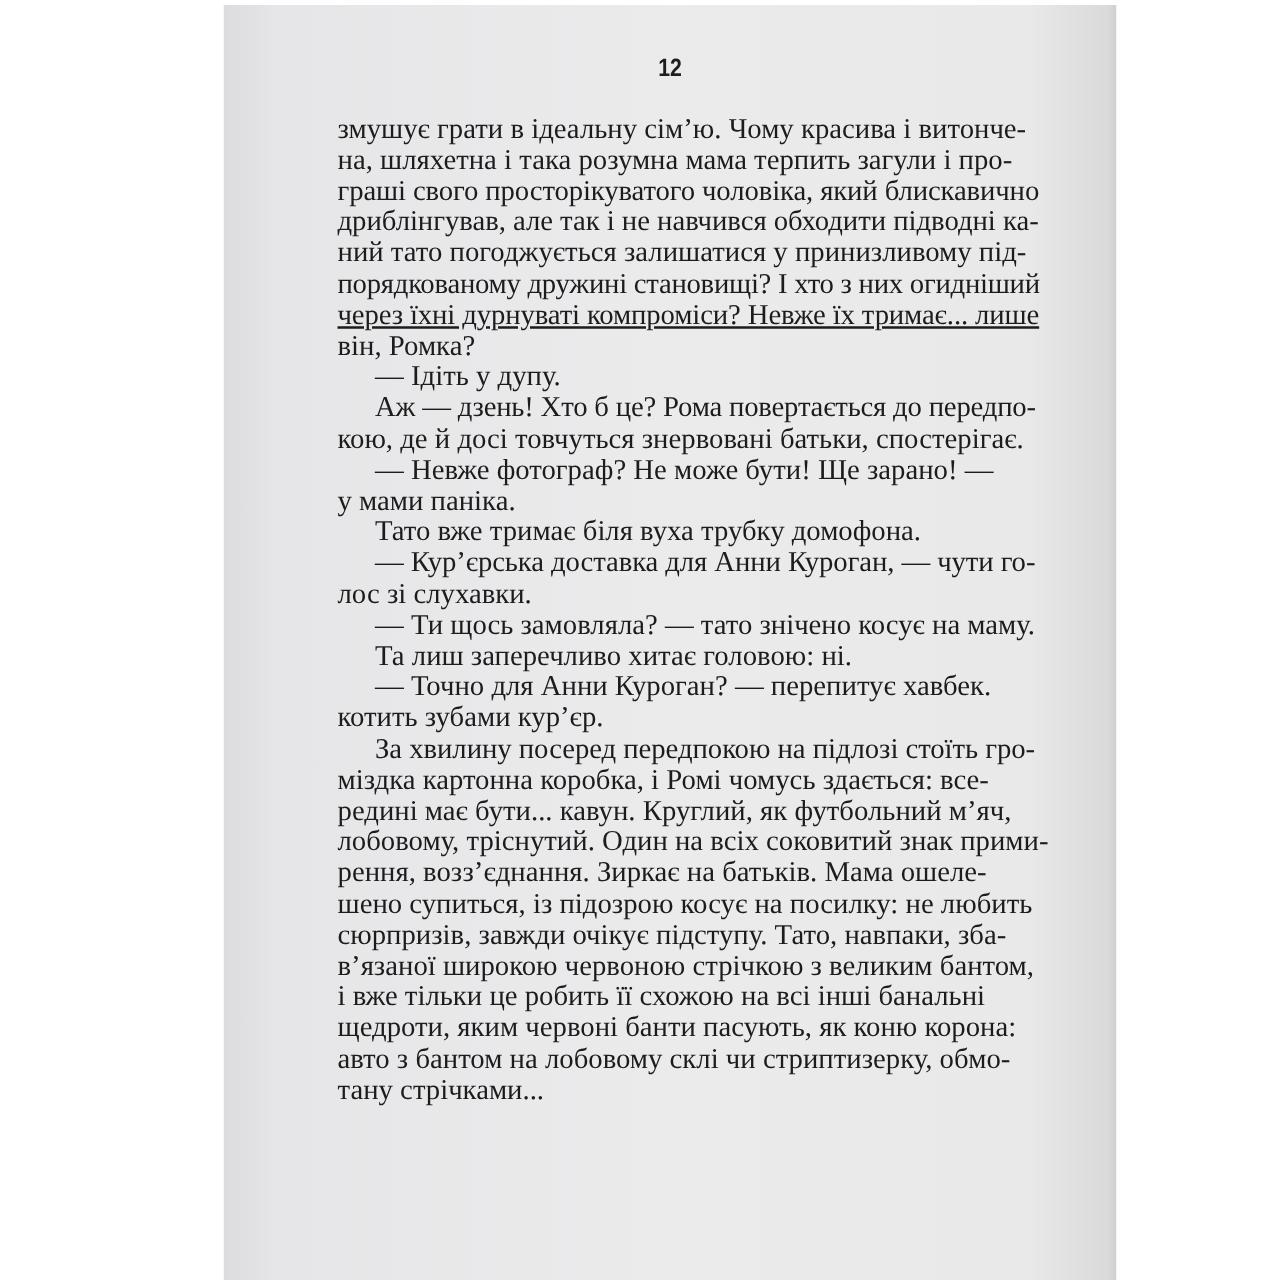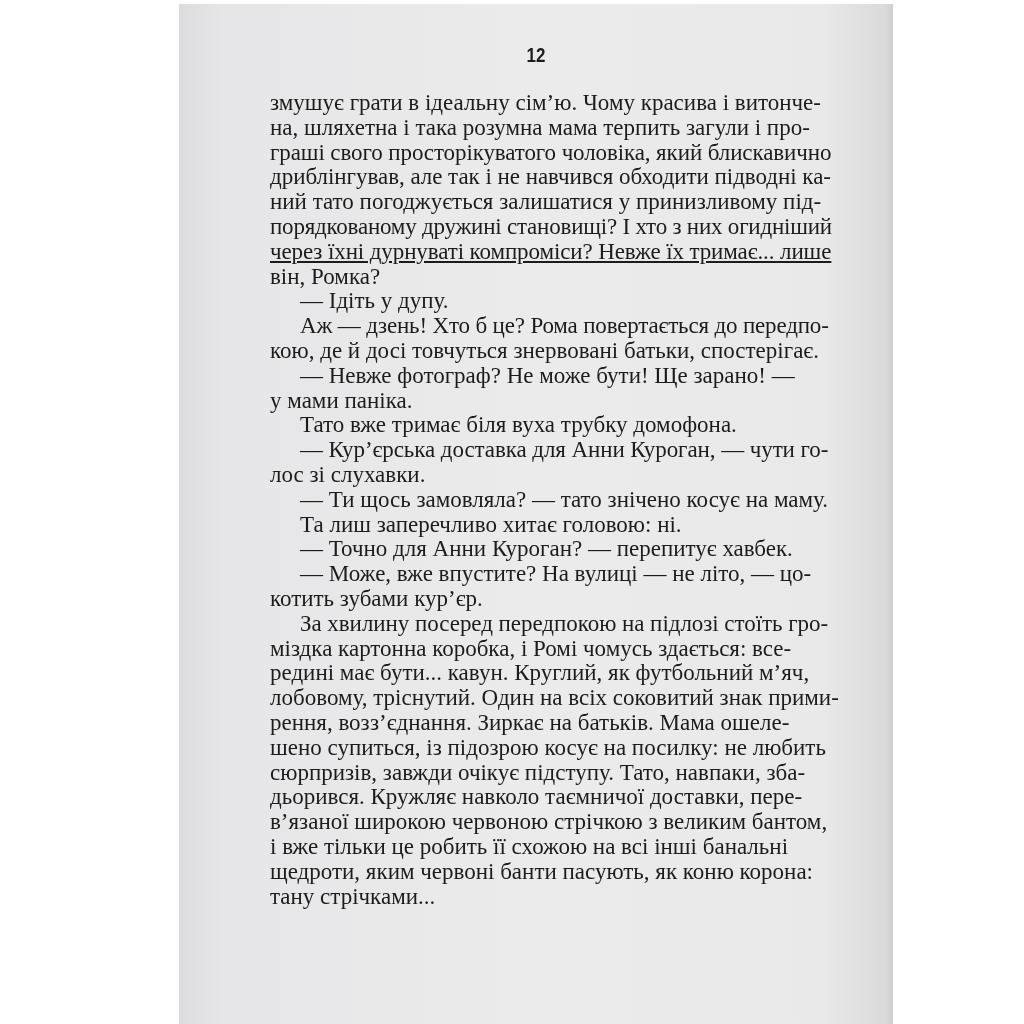--- a/index.html
+++ b/index.html
@@ -73,28 +73,27 @@
       <span class="line indent" style="letter-spacing: -0.165441px; font-family: Liberation Serif, serif;">Аж — дзень! Хто б це? Рома повертається до передпо-</span>
       <span class="line last">кою, де й досі товчуться знервовані батьки, спостерігає.</span>
       <span class="line indent">— Невже фотограф? Не може бути! Ще зарано! —</span>
       <span class="line last">у мами паніка.</span>
       <span class="line indent last">Тато вже тримає біля вуха трубку домофона.</span>
       <span class="line indent" style="letter-spacing: -0.08125px;">— Кур’єрська доставка для Анни Куроган, — чути го-</span>
       <span class="line last">лос зі слухавки.</span>
       <span class="line indent last" style="letter-spacing: -0.009375px;">— Ти щось замовляла? — тато знічено косує на маму.</span>
       <span class="line indent last">Та лиш заперечливо хитає головою: ні.</span>
       <span class="line indent last">— Точно для Анни Куроган? — перепитує хавбек.</span>
-      <span class="line indent">— Може, вже впустите? На вулиці — не літо, — цо-</span>
       <span class="line last">котить зубами кур’єр.</span>
       <span class="line indent" style="letter-spacing: -0.0441707px;">За хвилину посеред передпокою на підлозі стоїть гро-</span>
       <span class="line">міздка картонна коробка, і Ромі чомусь здається: все-</span>
       <span class="line">редині має бути... кавун. Круглий, як футбольний м’яч,</span>
       <span class="line">лобовому, тріснутий. Один на всіх соковитий знак прими-</span>
       <span class="line">рення, возз’єднання. Зиркає на батьків. Мама ошеле-</span>
       <span class="line">шено супиться, із підозрою косує на посилку: не любить</span>
       <span class="line">сюрпризів, завжди очікує підступу. Тато, навпаки, зба-</span>
-      <span class="line">дьорився. Кружляє навколо таємничої доставки, пере-</span>
       <span class="line">в’язаної широкою червоною стрічкою з великим бантом,</span>
       <span class="line">і вже тільки це робить її схожою на всі інші банальні</span>
       <span class="line">щедроти, яким червоні банти пасують, як коню корона:</span>
+      <span class="line">авто з бантом на лобовому склі чи стриптизерку, обмо-</span>
       <span class="line last">тану стрічками...</span>
     </div>
 </div>
 
 </body></html>

